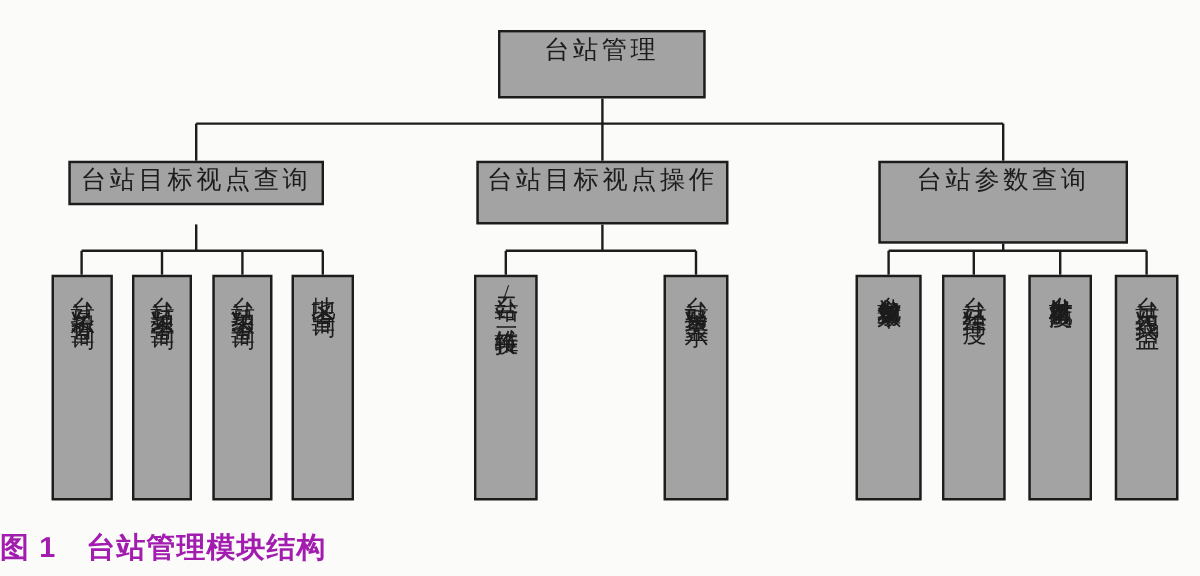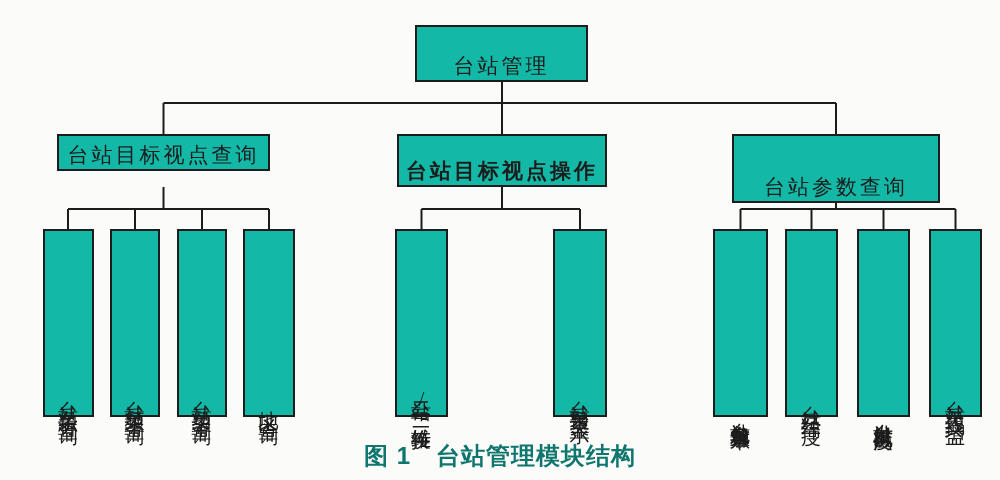--- a/index.html
+++ b/index.html
@@ -23,34 +23,34 @@
     position: absolute;
     left: 0;
     top: 0;
     width: 1000px;
     height: 480px;
   }
   .nbox {
     position: absolute;
     box-sizing: border-box;
     border: 2px solid #1c1c1c;
-    background: #14b8a6;
+    background: #a3a3a3;
     display: flex;
-    align-items: flex-end;
+    align-items: flex-start;
     justify-content: center;
     text-align: center;
   }
   .hlabel {
     font-size: 21px;
     letter-spacing: 3px;
     white-space: nowrap;
   }
   .root-box  { left: 415px; top: 25px;  width: 173px; height: 57px; }
   .branch-0  { left: 57px;  top: 134px; width: 213px; height: 37px; }
-  .branch-1  { left: 397px; top: 134px; width: 210px; height: 53px; font-weight: bold; }
+  .branch-1  { left: 397px; top: 134px; width: 210px; height: 53px; }
   .branch-2  { left: 732px; top: 134px; width: 208px; height: 69px; }
 
   .leaf { top: 229px; height: 188px; }
   .leaf-g1-0 { left: 43px;  width: 51px; }
   .leaf-g1-1 { left: 110px; width: 50px; }
   .leaf-g1-2 { left: 177px; width: 50px; }
   .leaf-g1-3 { left: 243px; width: 52px; }
   .leaf-g2-0 { left: 395px; width: 53px; }
   .leaf-g2-1 { left: 553px; width: 54px; }
   .leaf-g3-0 { left: 713px; width: 55px; }
@@ -67,26 +67,26 @@
     white-space: nowrap;
   }
   .vtext.long {
     letter-spacing: 1px;
   }
   .caption {
     position: absolute;
     left: 0;
     top: 440px;
     width: 1000px;
-    text-align: center;
+    text-align: left;
     font-family: "Liberation Sans", "DejaVu Sans", sans-serif;
     font-weight: bold;
     font-size: 24px;
     letter-spacing: 1px;
-    color: #0f766e;
+    color: #a21caf;
   }
 </style>
 </head>
 <body>
 
 <div id="stage">
 
   <svg id="wires" viewBox="0 0 1000 480" xmlns="http://www.w3.org/2000/svg">
     <g stroke="#1c1c1c" stroke-width="2" fill="none">
 

